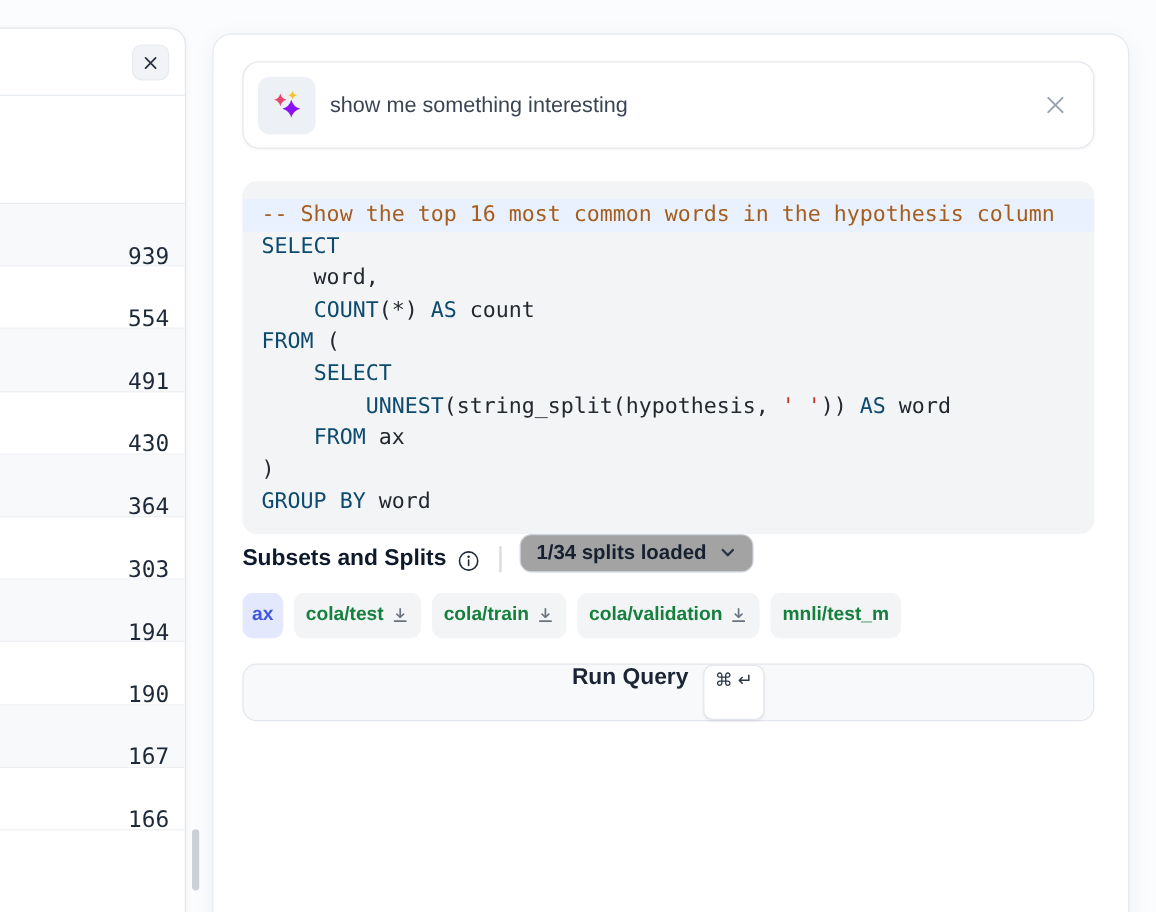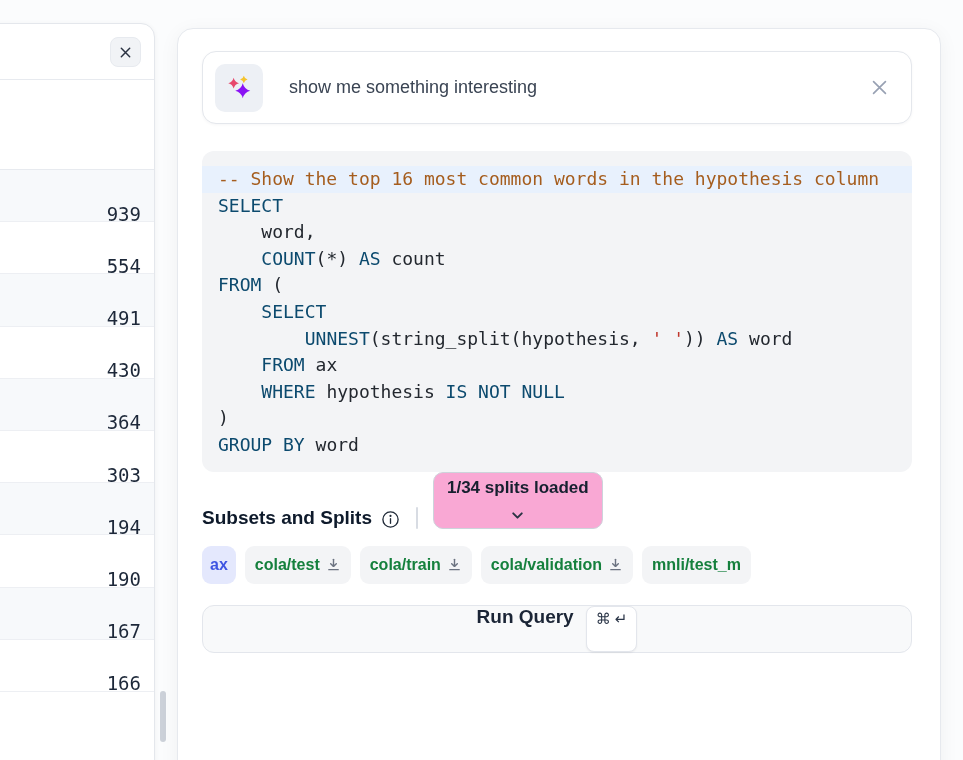--- a/index.html
+++ b/index.html
@@ -26,44 +26,44 @@
   
   .right-card { position:absolute; left:177px; top:28px; width:764px; height:772px;
                 background:#fff; border:1px solid #e6e9ee; border-radius:16px;
                 box-shadow:0 4px 20px rgba(15,23,42,.05); padding:22px 28px 0 24px; }
 
   .prompt-box { height:73px; border:1px solid #e4e7ec; border-radius:14px;
                 background:#fff; box-shadow:0 1px 3px rgba(15,23,42,.04);
                 display:flex; align-items:center; padding:0 20px 0 12px; }
   .spark-tile { width:48px; height:48px; background:#edf0f5; border-radius:10px;
                 display:flex; align-items:center; justify-content:center; flex:none; }
-  .prompt-text { margin-left:26px; font-size:18px; color:#3a4453; flex:1;
+  .prompt-text { margin-left:12px; font-size:18px; color:#3a4453; flex:1;
                  white-space:nowrap; overflow:hidden; }
   .prompt-close { background:none; border:none; cursor:pointer; display:flex;
                   align-items:center; justify-content:center; padding:2px; }
 
   .code-block { margin-top:27px; background:#f3f4f6; border-radius:12px;
                 padding:15px 0 13px; overflow:hidden;
                 font-family:"DejaVu Sans Mono", monospace; font-size:18px;
                 line-height:26.6px; color:#23282f; }
   .cline { padding-left:16px; white-space:pre; }
   .cline.hl { background:#e8f1fd; }
   .tok-k { color:#0c4a6e; }
   .tok-c { color:#a55d1e; }
   .tok-s { color:#c0362c; }
   .tok-p { color:#23282f; }
 
   .subsets-row { display:flex; align-items:flex-end; }
   .subsets-title { font-size:19px; font-weight:700; color:#0e1a2b; }
   .info-wrap { margin-left:9px; display:flex; align-items:center; }
   .vdivider { width:2px; height:22px; background:#d8dce3; margin:0 15px 0 16px; border-radius:1px; }
-  .loaded-btn { display:flex; align-items:center; gap:10px; background:#f9a8d4;
+  .loaded-btn { display:flex; align-items:center; gap:10px; background:#a3a3a3;
                 border:1.5px solid #cdd3db; border-radius:10px; padding:5px 13px;
                 font-size:17px; font-weight:700; color:#16202f; cursor:pointer;
-                font-family:"Liberation Sans", sans-serif;flex-direction:column; }
+                font-family:"Liberation Sans", sans-serif; }
 
   .chip-row { margin-top:17px; display:flex; gap:9px; overflow:hidden; height:38px; }
   .chip { flex:none; display:inline-flex; align-items:center; gap:6px; height:38px;
           background:#f3f4f6; border:none; border-radius:9px; padding:0 10px;
           font-family:"Liberation Sans", sans-serif; font-size:16px; font-weight:600;
           color:#15803d; cursor:pointer; white-space:nowrap; }
   .chip.selected { background:#e4e8fd; color:#3f55e2; padding:0 8px; }
   .chip .dl { display:flex; align-items:center; }
 
   .run-btn { margin-top:21px; width:100%; height:48px; background:#f8f9fa;
@@ -148,21 +148,20 @@
 
     <div class="code-block">
         <div class="cline hl"><span class="tok-c">-- Show the top 16 most common words in the hypothesis column</span></div>
         <div class="cline"><span class="tok-k">SELECT</span></div>
         <div class="cline"><span class="tok-p">    word,</span></div>
         <div class="cline"><span class="tok-p">    </span><span class="tok-k">COUNT</span><span class="tok-p">(*) </span><span class="tok-k">AS</span><span class="tok-p"> count</span></div>
         <div class="cline"><span class="tok-k">FROM</span><span class="tok-p"> (</span></div>
         <div class="cline"><span class="tok-p">    </span><span class="tok-k">SELECT</span></div>
         <div class="cline"><span class="tok-p">        </span><span class="tok-k">UNNEST</span><span class="tok-p">(string_split(hypothesis, </span><span class="tok-s">' '</span><span class="tok-p">)) </span><span class="tok-k">AS</span><span class="tok-p"> word</span></div>
         <div class="cline"><span class="tok-p">    </span><span class="tok-k">FROM</span><span class="tok-p"> ax</span></div>
-        <div class="cline"><span class="tok-p">    </span><span class="tok-k">WHERE</span><span class="tok-p"> hypothesis </span><span class="tok-k">IS NOT NULL</span></div>
         <div class="cline"><span class="tok-p">)</span></div>
         <div class="cline"><span class="tok-k">GROUP BY</span><span class="tok-p"> word</span></div>
       </div>
 
     <div class="subsets-row">
       <span class="subsets-title">Subsets and Splits</span>
       <span class="info-wrap">
         <svg width="19" height="19" viewBox="0 0 20 20" fill="none" stroke="#1f2937" stroke-width="1.4">
           <circle cx="10" cy="10" r="8"></circle>
           <line x1="10" y1="9.2" x2="10" y2="14" stroke-linecap="round"></line>

